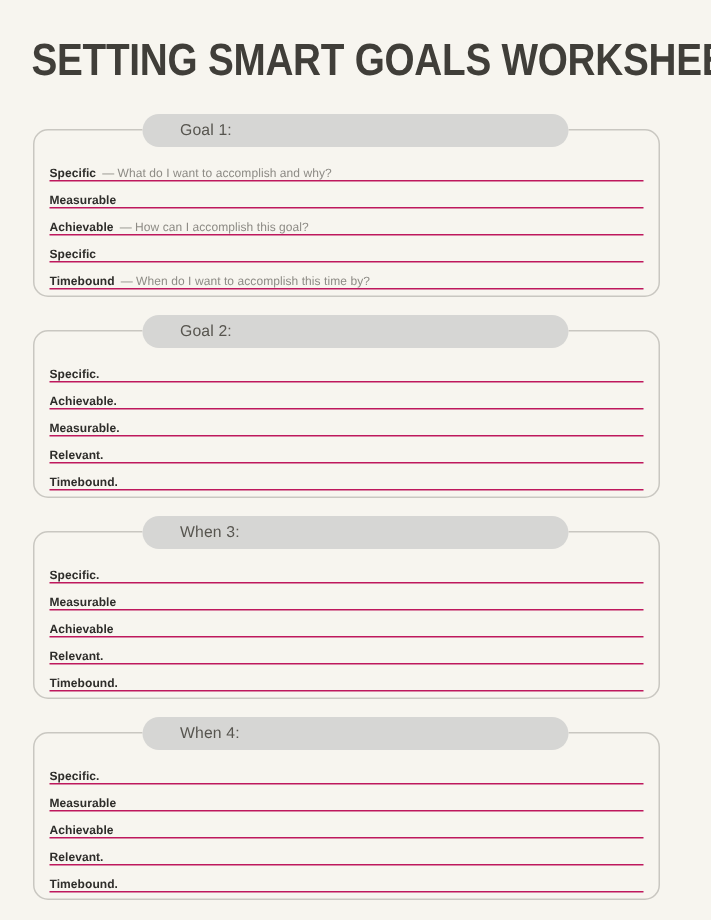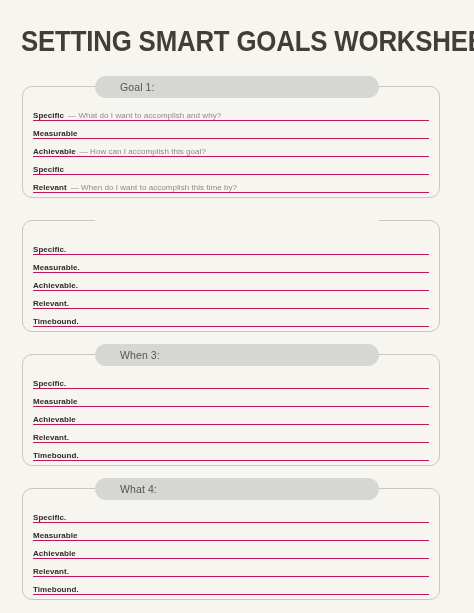--- a/index.html
+++ b/index.html
@@ -145,40 +145,43 @@
               <span class="row-label">Measurable</span>
             </div>
             <div class="row">
               <span class="row-label">Achievable</span>
               <span class="row-desc">— How can I accomplish this goal?</span>
             </div>
             <div class="row">
               <span class="row-label">Specific</span>
             </div>
             <div class="row">
-              <span class="row-label">Relevant</span>
+              <span class="row-label">Timebound</span>
               <span class="row-desc">— When do I want to accomplish this time by?</span>
             </div>
           </div>
         </div>
       </div>
       <div class="goal-block">
         <div class="goal-card">
           <div class="tab-mask"></div>
+          <div class="goal-tab">
+            <span class="goal-tab-label">Goal 2:</span>
+          </div>
           <div class="rows">
             <div class="row">
               <span class="row-label">Specific.</span>
             </div>
             <div class="row">
+              <span class="row-label">Achievable.</span>
+            </div>
+            <div class="row">
               <span class="row-label">Measurable.</span>
             </div>
             <div class="row">
-              <span class="row-label">Achievable.</span>
-            </div>
-            <div class="row">
               <span class="row-label">Relevant.</span>
             </div>
             <div class="row">
               <span class="row-label">Timebound.</span>
             </div>
           </div>
         </div>
       </div>
       <div class="goal-block">
         <div class="goal-card">
@@ -202,21 +205,21 @@
             <div class="row">
               <span class="row-label">Timebound.</span>
             </div>
           </div>
         </div>
       </div>
       <div class="goal-block">
         <div class="goal-card">
           <div class="tab-mask"></div>
           <div class="goal-tab">
-            <span class="goal-tab-label">What 4:</span>
+            <span class="goal-tab-label">When 4:</span>
           </div>
           <div class="rows">
             <div class="row">
               <span class="row-label">Specific.</span>
             </div>
             <div class="row">
               <span class="row-label">Measurable</span>
             </div>
             <div class="row">
               <span class="row-label">Achievable</span>

